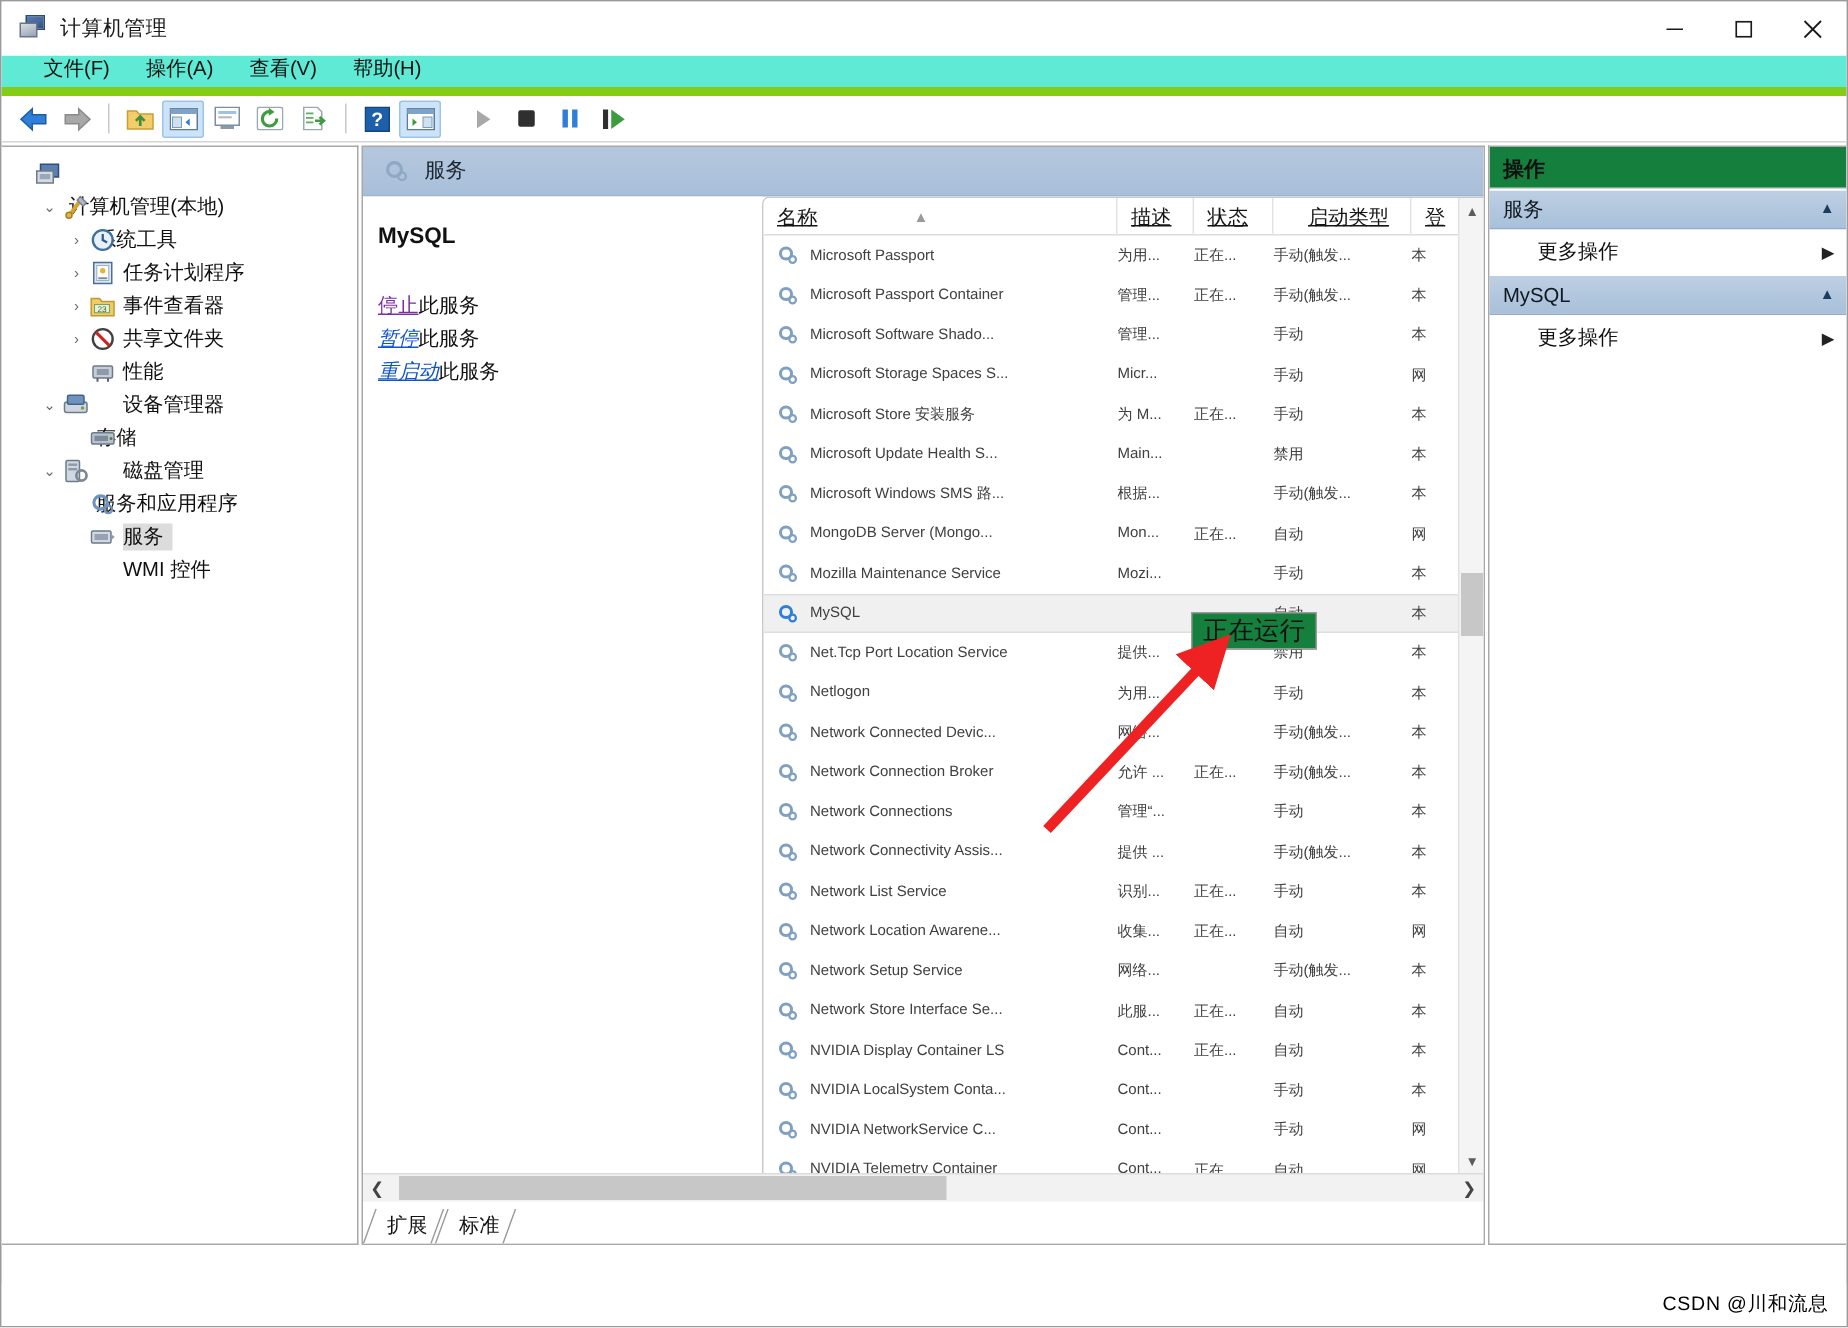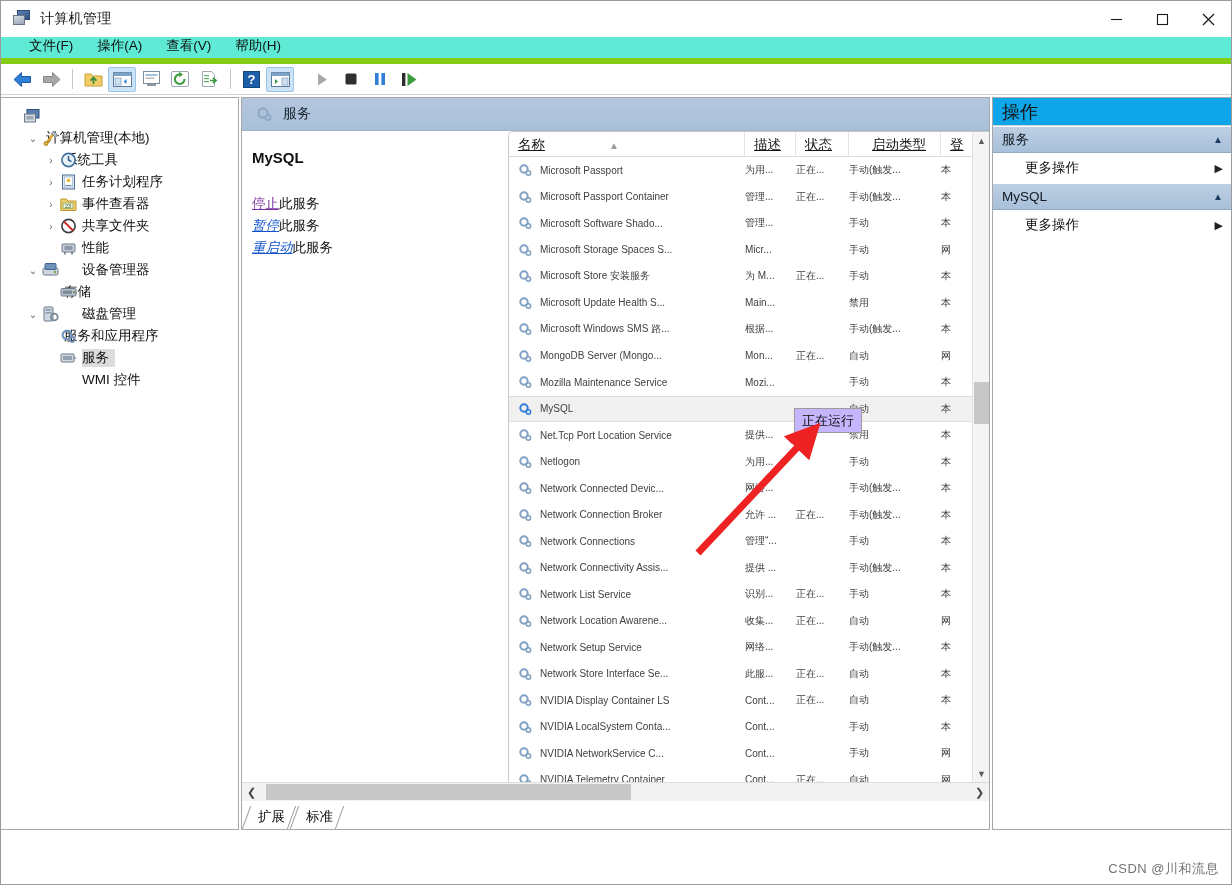--- a/index.html
+++ b/index.html
@@ -324,23 +324,23 @@
     flex: 0 0 auto;
     margin-left: 2px;
     border: 1px solid #a8a8a8;
     border-right: none;
     background: #ffffff;
     overflow: hidden;
   }
   .ap-title {
     height: 28px; line-height: 28px;
     padding-left: 9px;
-    font-size: 18px; font-weight: normal;
+    font-size: 14px; font-weight: bold;
     color: #111;
-    background: #0ea5e9;
+    background: #15803d;
     border-bottom: 1px solid #d2d2d2;
   }
   .ap-group {
     height: 27px;
     display: flex; align-items: center;
     background: linear-gradient(180deg,#bdcfe3 0%, #a8c0da 100%);
     border-top: 1px solid #ffffff;
     border-bottom: 1px solid #93aac6;
     padding: 0 8px 0 9px;
     font-size: 13.5px;
@@ -359,41 +359,41 @@
   .ap-item .iname { flex: 1 1 auto; }
   .ap-item .icaret { color: #222; font-size: 11px; }
 
   
   .tooltip-box {
     position: absolute;
     left: 793px; top: 407px;
     height: 25px;
     padding: 0 7px;
     line-height: 24px;
-    background: #c4b5fd;
+    background: #15803d;
     border: 1px solid #9b9b9b;
-    font-size: 13px;
+    font-size: 17px;
     color: #101010;
     z-index: 40;
     white-space: nowrap;
   }
   #arrow-overlay {
     position: absolute;
     left: 0; top: 0;
     width: 1232px; height: 885px;
     pointer-events: none;
     z-index: 45;
   }
 
   
   .watermark {
     position: absolute;
     right: 12px; bottom: 6px;
     font-size: 13px;
-    color: #737373;
+    color: #000000;
     letter-spacing: .5px;
   }
   .footerband {
     position: absolute; left: 0; right: 0; bottom: 0;
     height: 28px; background: #ffffff;
   }
 </style>
 </head>
 <body>
 

